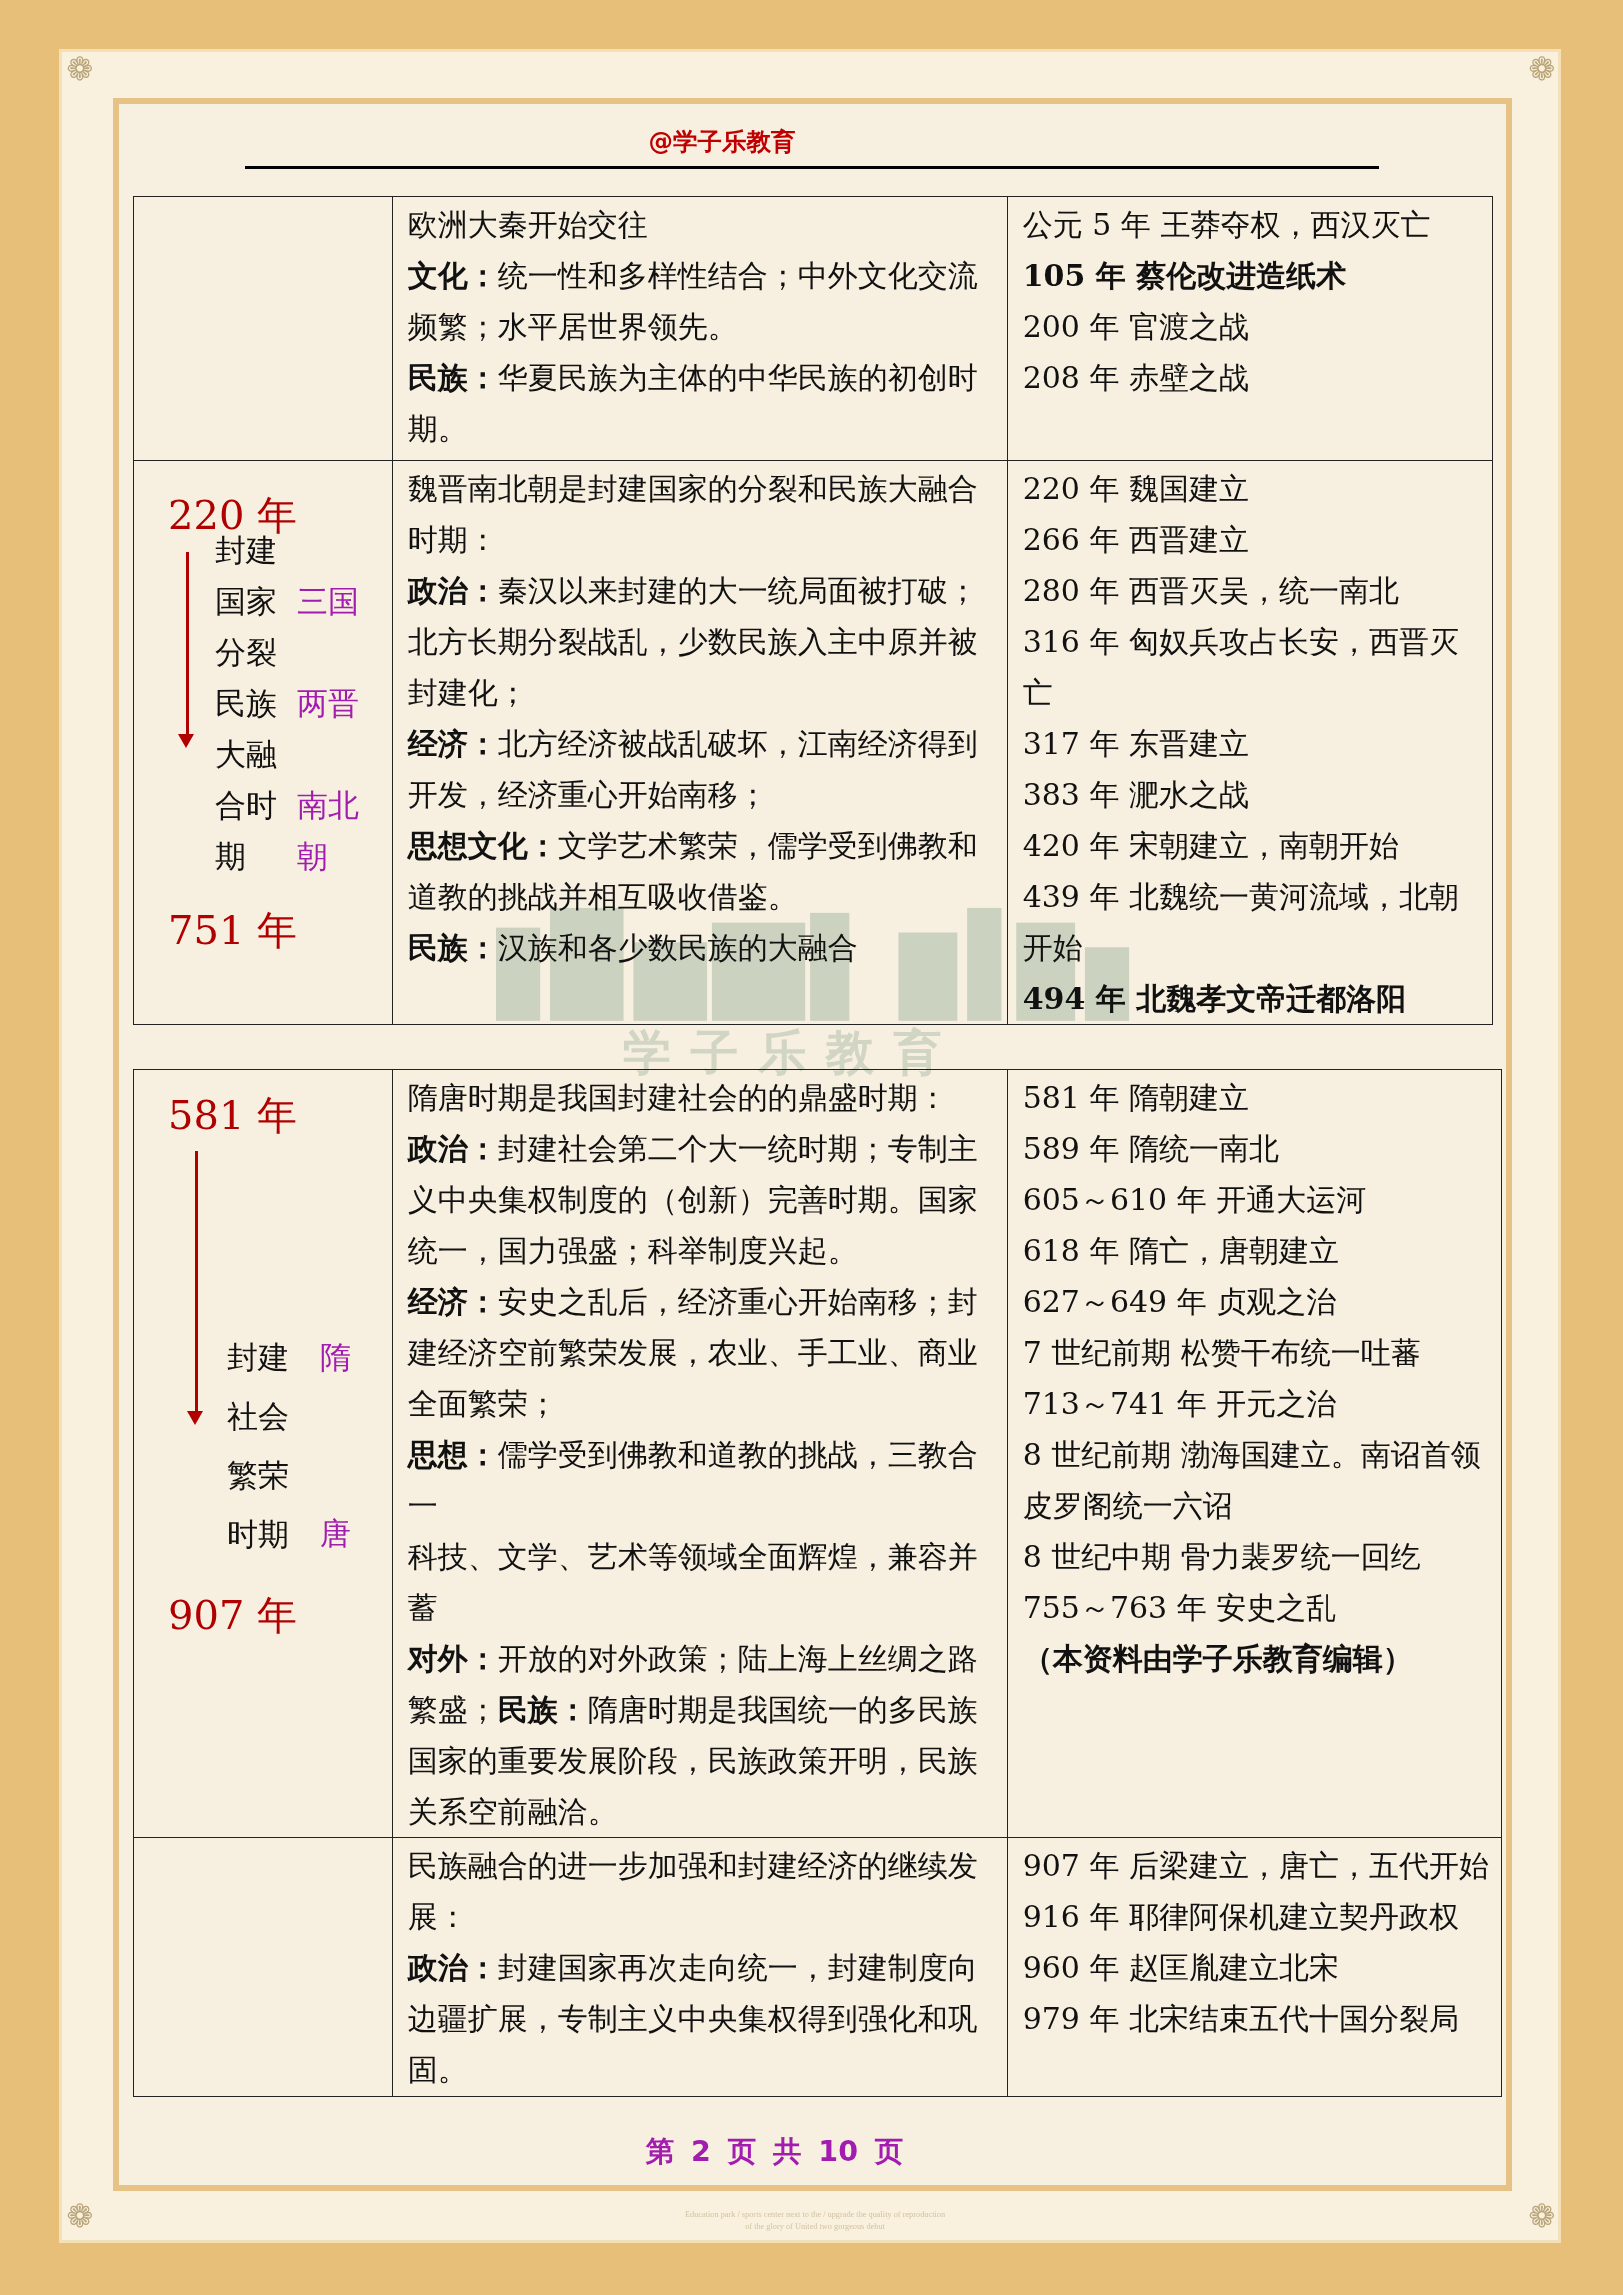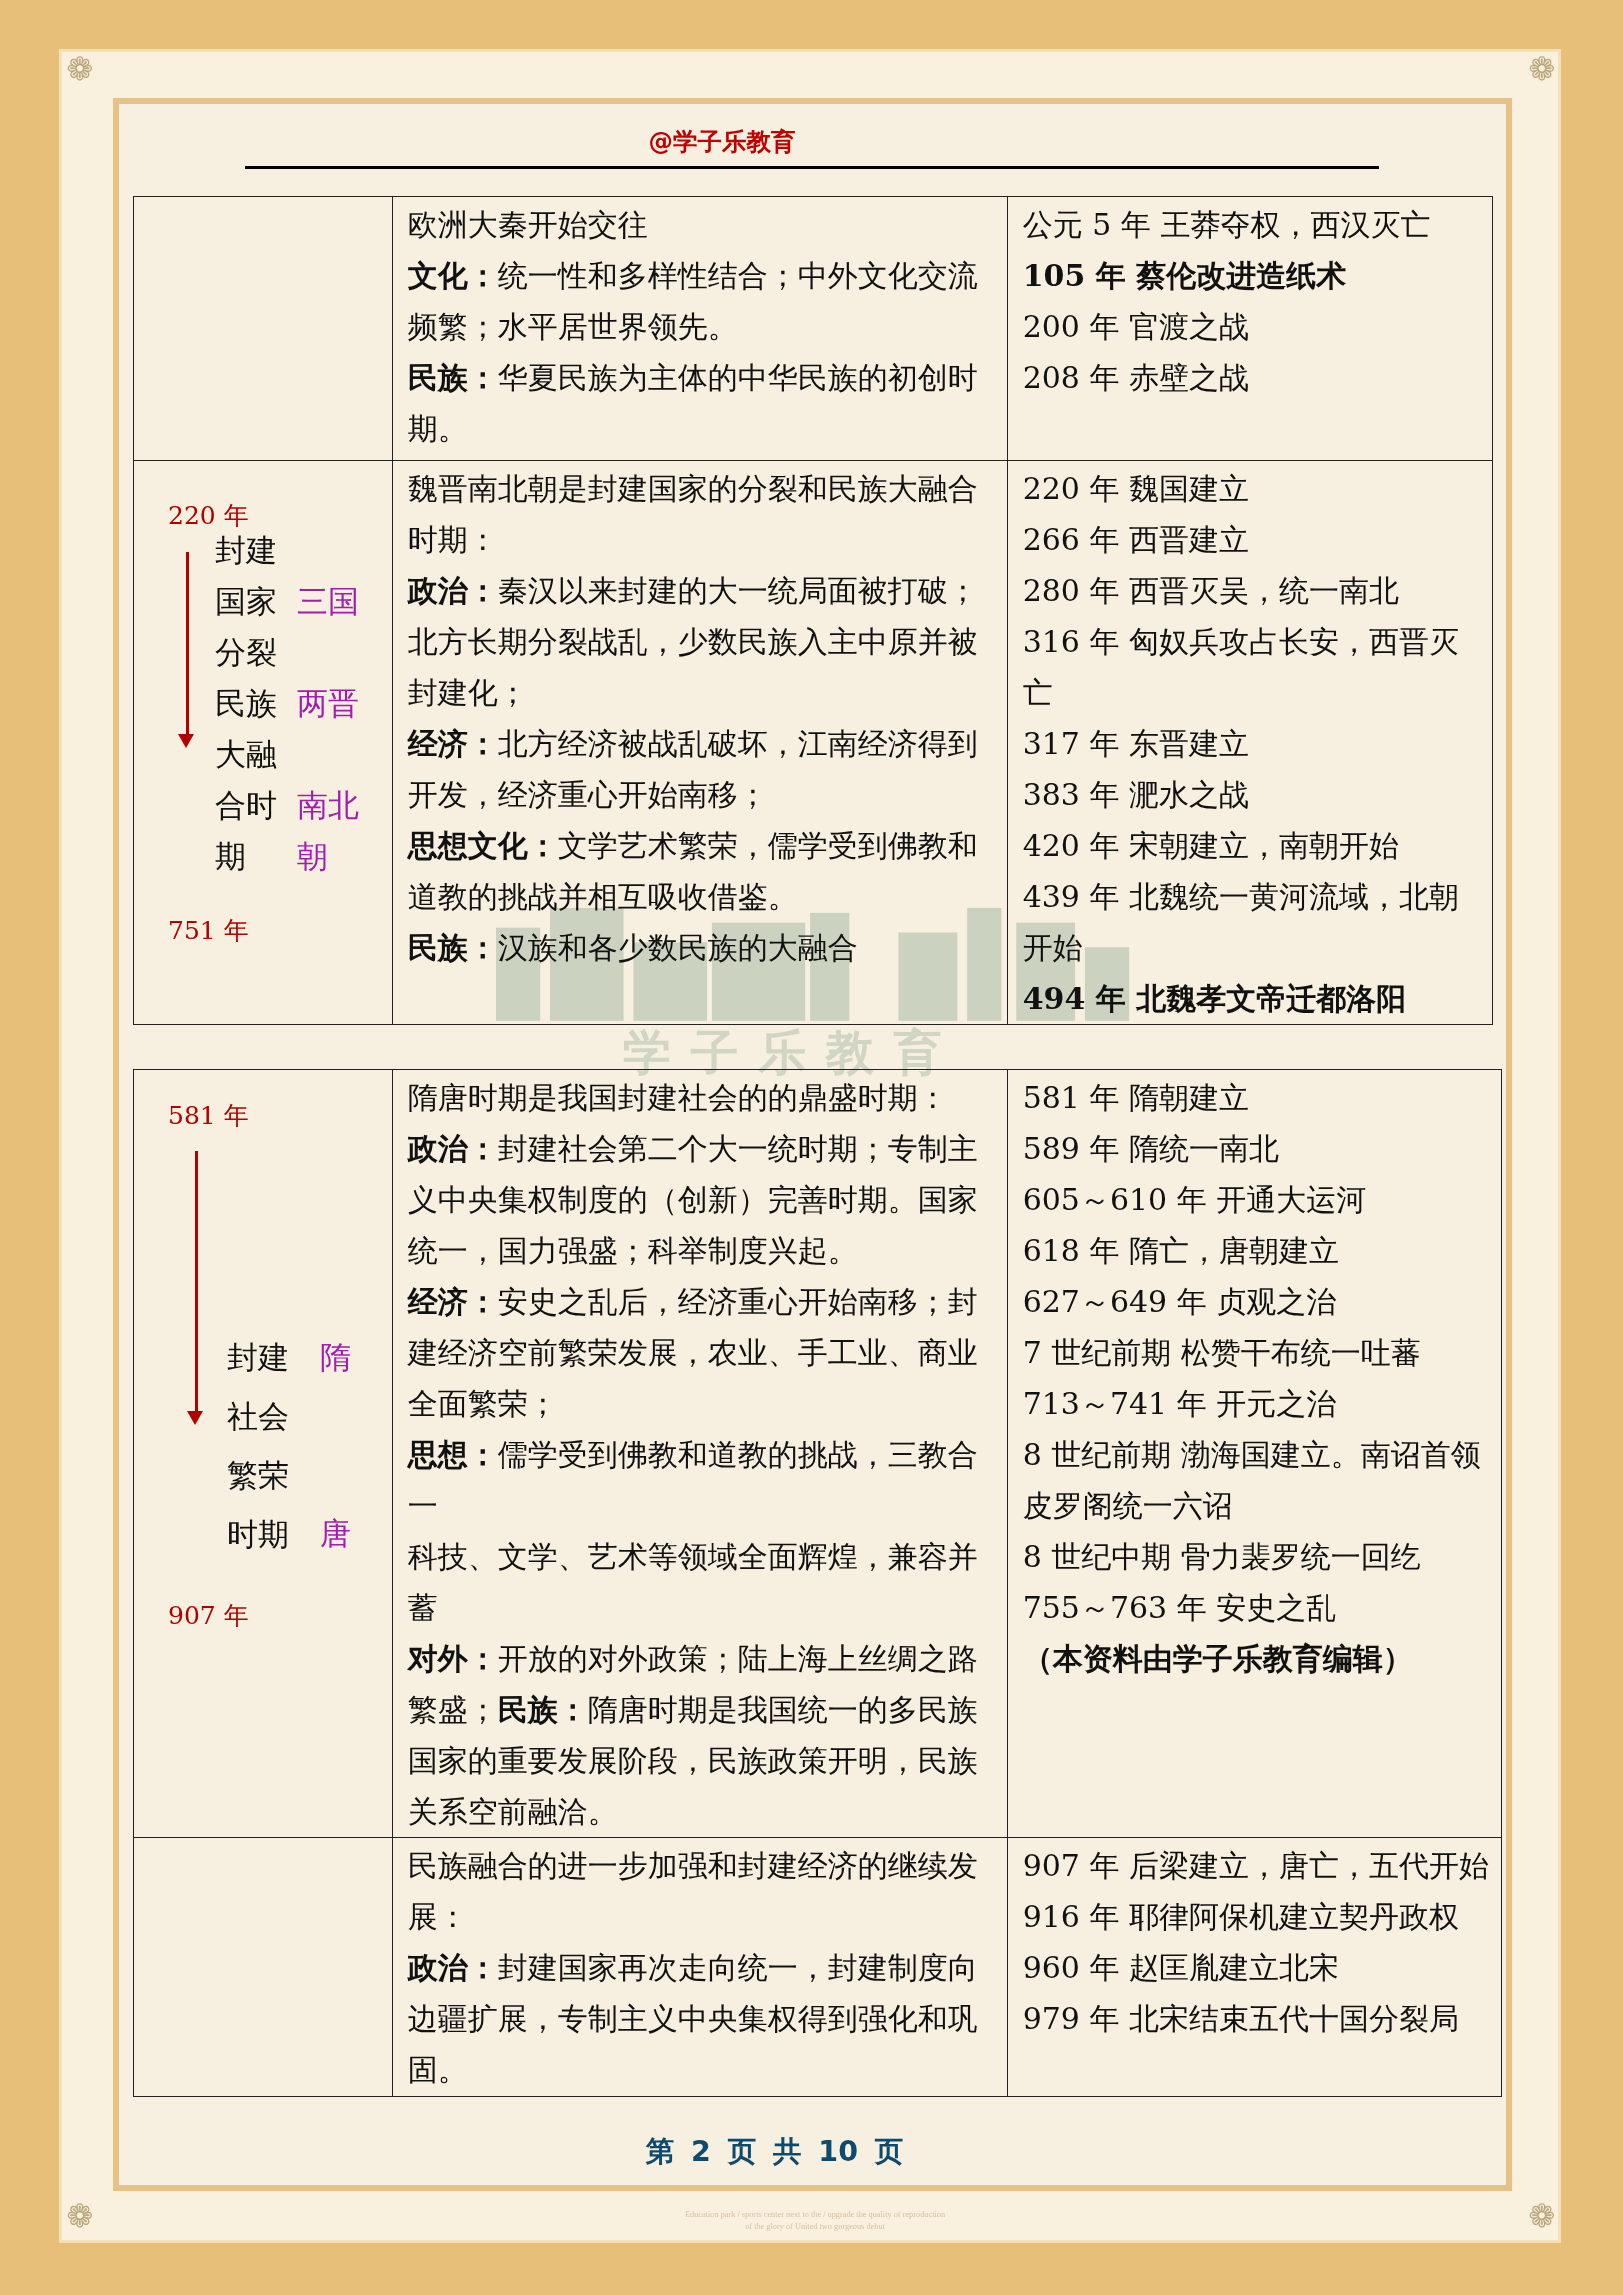--- a/index.html
+++ b/index.html
@@ -11,28 +11,28 @@
        border:6.9px solid #e6c287;box-sizing:border-box;}
   .corner{position:absolute;width:34px;height:34px;color:#b9a57a;font-size:32px;line-height:34px;text-align:center;
        font-family:"DejaVu Sans",sans-serif;}
   .header-brand{position:absolute;left:0;width:1444px;top:125px;text-align:center;color:#c00000;font-size:24.5px;font-weight:bold;
        font-family:"DejaVu Sans",sans-serif;}
   .header-rule{position:absolute;left:245px;top:166px;width:1134px;height:2.5px;background:#000;}
   table.tl{position:absolute;border-collapse:collapse;table-layout:fixed;font-size:30px;line-height:51px;}
   table.tl td{border:1.5px solid #222;vertical-align:top;padding:2px 10.8px 0 14.7px;}
   .b{font-weight:bold;}
   .col-era{position:relative;}
-  .yr{color:#b00000;font-size:25px;position:absolute;font-family:"DejaVu Serif",serif;}
+  .yr{color:#b00000;font-size:40px;position:absolute;font-family:"DejaVu Serif",serif;}
   .era-chars{position:absolute;font-size:31px;line-height:51px;}
   .dyn{color:#a21caf;position:absolute;font-size:31px;line-height:51px;}
   .arrow{position:absolute;width:2.5px;background:#b00000;}
   .arrow:after{content:"";position:absolute;left:-7.9px;bottom:-13.7px;border-left:8.8px solid transparent;border-right:8.8px solid transparent;border-top:14.7px solid #b00000;}
   .watermark-city{position:absolute;left:496px;top:898px;width:638px;height:123px;opacity:.28;}
   .watermark-text{position:absolute;left:623px;top:1021px;font-size:48px;color:#7d9a87;opacity:.30;font-family:"DejaVu Sans",sans-serif;font-weight:bold;letter-spacing:19.6px;}
-  .page-num{position:absolute;left:0;width:1549px;top:2133px;text-align:center;color:#0c4a6e;font-size:28.5px;font-weight:bold;
+  .page-num{position:absolute;left:0;width:1549px;top:2133px;text-align:center;color:#a21caf;font-size:28.5px;font-weight:bold;
        font-family:"DejaVu Sans",sans-serif;word-spacing:6.9px;}
   .footer-note{position:absolute;left:604px;width:422px;top:2209px;text-align:center;color:#d2c3a5;font-size:8.3px;line-height:11.8px;
        font-family:"Liberation Serif",serif;}
 </style>
 </head>
 <body>
 
 <div class="outer-frame"></div>
 <div class="inner-frame"></div>
 

